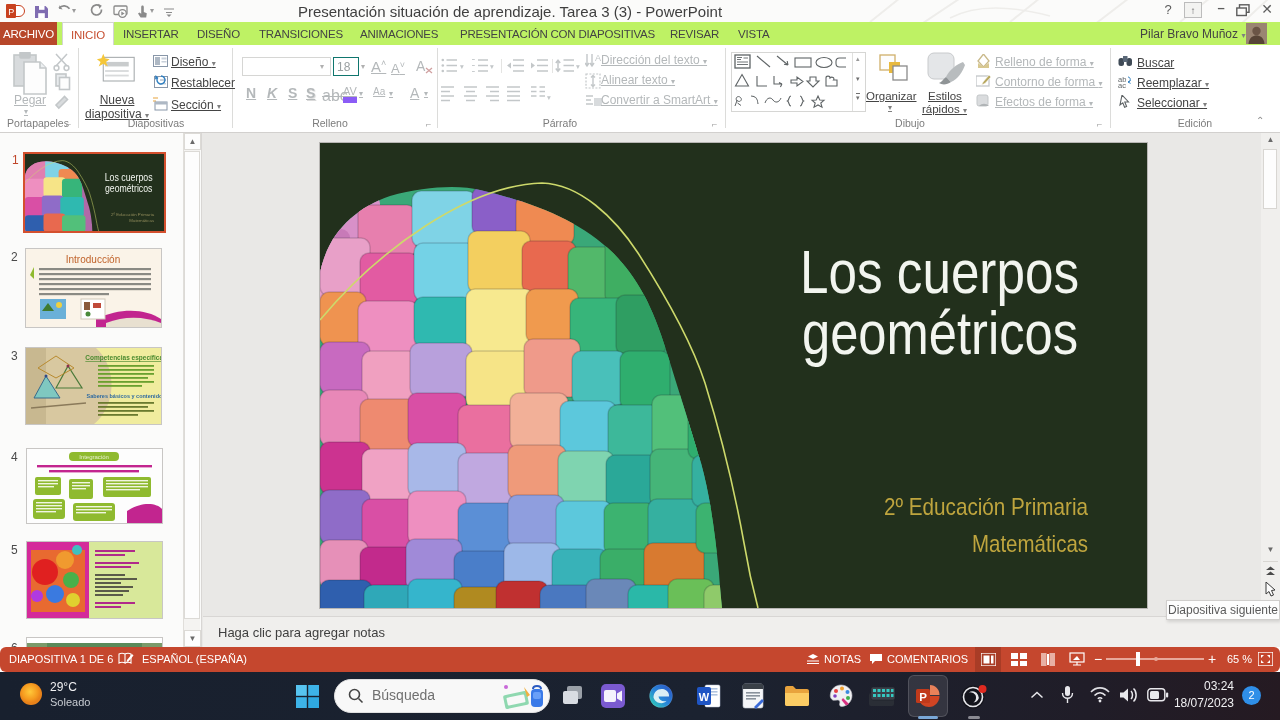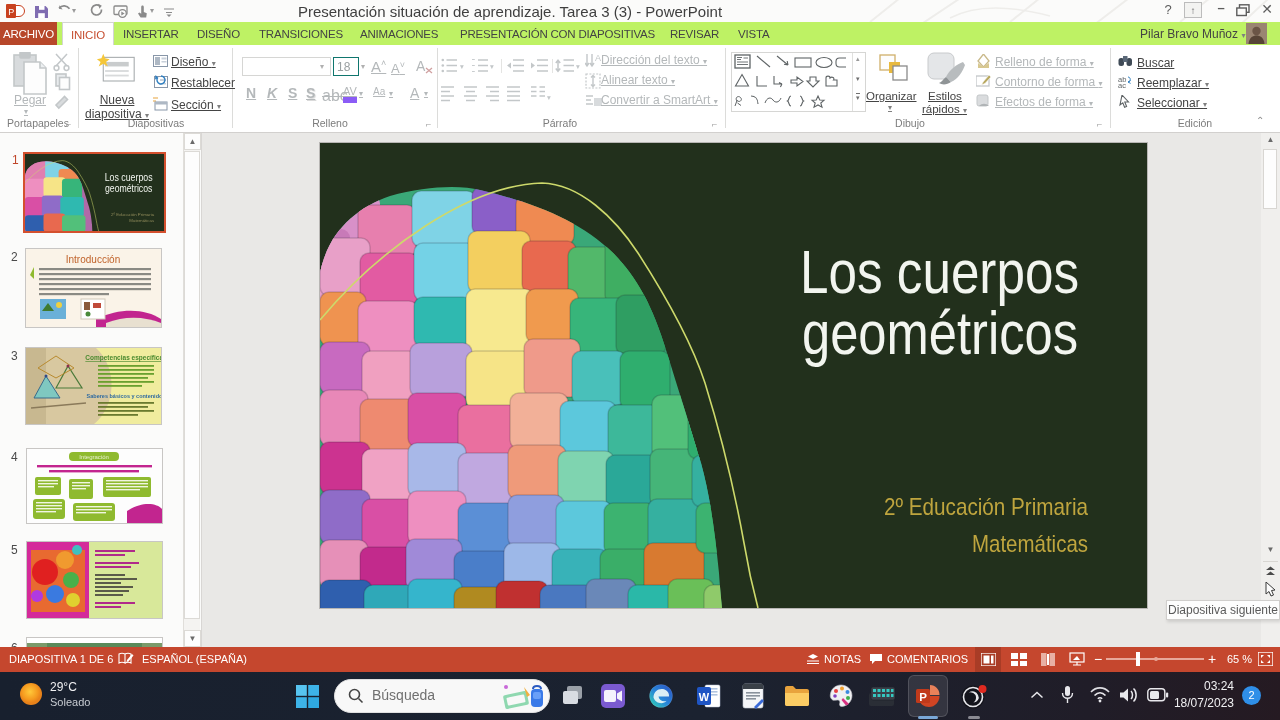--- a/index.html
+++ b/index.html
@@ -32,21 +32,21 @@
   
   #content { position:absolute; left:0; top:133px; width:1280px; height:514px; background:#e9e8e6; }
   #thumbs { position:absolute; left:0; top:0; width:202px; height:514px; background:#fbfbfa; border-right:1px solid #d8d6d4; }
   .thumbnum { position:absolute; font-size:12px; color:#4a4a4a; }
   .thumb { position:absolute; left:25px; width:137px; background:#fff; border:1px solid #c8c6c4; }
   #editor { position:absolute; left:203px; top:0; width:1077px; height:483px; background:#e9e8e6; }
   #slide { position:absolute; left:117px; top:10px; width:827px; height:465px; background:#22301c; box-shadow:0 0 0 1px #b8b6b4; }
   #notes { position:absolute; left:203px; top:483px; width:1077px; height:31px; background:#f0efed; border-top:1px solid #d8d6d4; font-size:13px; color:#3f3f3f; line-height:31px; padding-left:15px; }
 
   
-  #statusbar { position:absolute; left:0; top:647px; width:1280px; height:25px; background:#c5472e; color:#fff; font-size:11px; }
+  #statusbar { position:absolute; left:0; top:647px; width:1280px; height:25px; background:#c5472e; color:#fff; font-size:11px;border-radius:6px; }
 
   
   #taskbar { position:absolute; left:0; top:672px; width:1280px; height:48px; background:linear-gradient(90deg,#18202e 0%,#1b2230 55%,#201d28 85%,#251a22 100%); }
 </style>
 </head>
 <body>
 <div id="app">
   <div id="titlebar">
     <svg class="abs" style="left:850px;top:0;opacity:0.5" width="430" height="22" viewBox="0 0 430 22" fill="none" stroke="#e2e0dc" stroke-width="2">
       <path d="M20 22 L60 -10 M70 25 L130 -15 M160 22 L200 -10 M240 28 L300 -18 M330 22 L370 -10 M390 25 L430 -12"></path>
@@ -431,20 +431,21 @@
         <rect x="376" y="360" width="40" height="50" rx="9" fill="#3cb370" stroke="rgba(30,20,40,0.18)" stroke-width="1.5"></rect>
       </g>
       <path d="M0,177 C60,105 150,42 222,40 C260,41 295,75 318,110 C345,152 372,200 385,240 C402,295 415,350 424,400 C429,430 434,450 438,465" fill="none" stroke="#cdd96b" stroke-width="1.6"></path>
       <text x="759" y="150" text-anchor="end" font-size="61" textLength="279" lengthAdjust="spacingAndGlyphs" fill="#f2f5ef" font-family="Liberation Sans">Los cuerpos</text>
       <text x="758" y="211" text-anchor="end" font-size="61" textLength="276" lengthAdjust="spacingAndGlyphs" fill="#f2f5ef" font-family="Liberation Sans">geométricos</text>
       <text x="768" y="372" text-anchor="end" font-size="24" textLength="204" lengthAdjust="spacingAndGlyphs" fill="#bfa53e" font-family="Liberation Sans">2º Educación Primaria</text>
       <text x="768" y="409" text-anchor="end" font-size="24" textLength="116" lengthAdjust="spacingAndGlyphs" fill="#bfa53e" font-family="Liberation Sans">Matemáticas</text>
     </svg>
       </div>
     </div>
+    <div id="notes">Haga clic para agregar notas</div>
     <div id="thumbs">
 
       <div class="thumbnum" style="left:12px;top:20px;color:#c0462a">1</div>
       <div class="thumbnum" style="left:11px;top:117px">2</div>
       <div class="thumbnum" style="left:11px;top:216px">3</div>
       <div class="thumbnum" style="left:11px;top:317px">4</div>
       <div class="thumbnum" style="left:11px;top:410px">5</div>
       <div class="thumbnum" style="left:11px;top:508px">6</div>
 
       <div class="thumb" style="top:19px;left:23px;width:143px;height:81px;border:2px solid #d4502e;background:#22301c">

